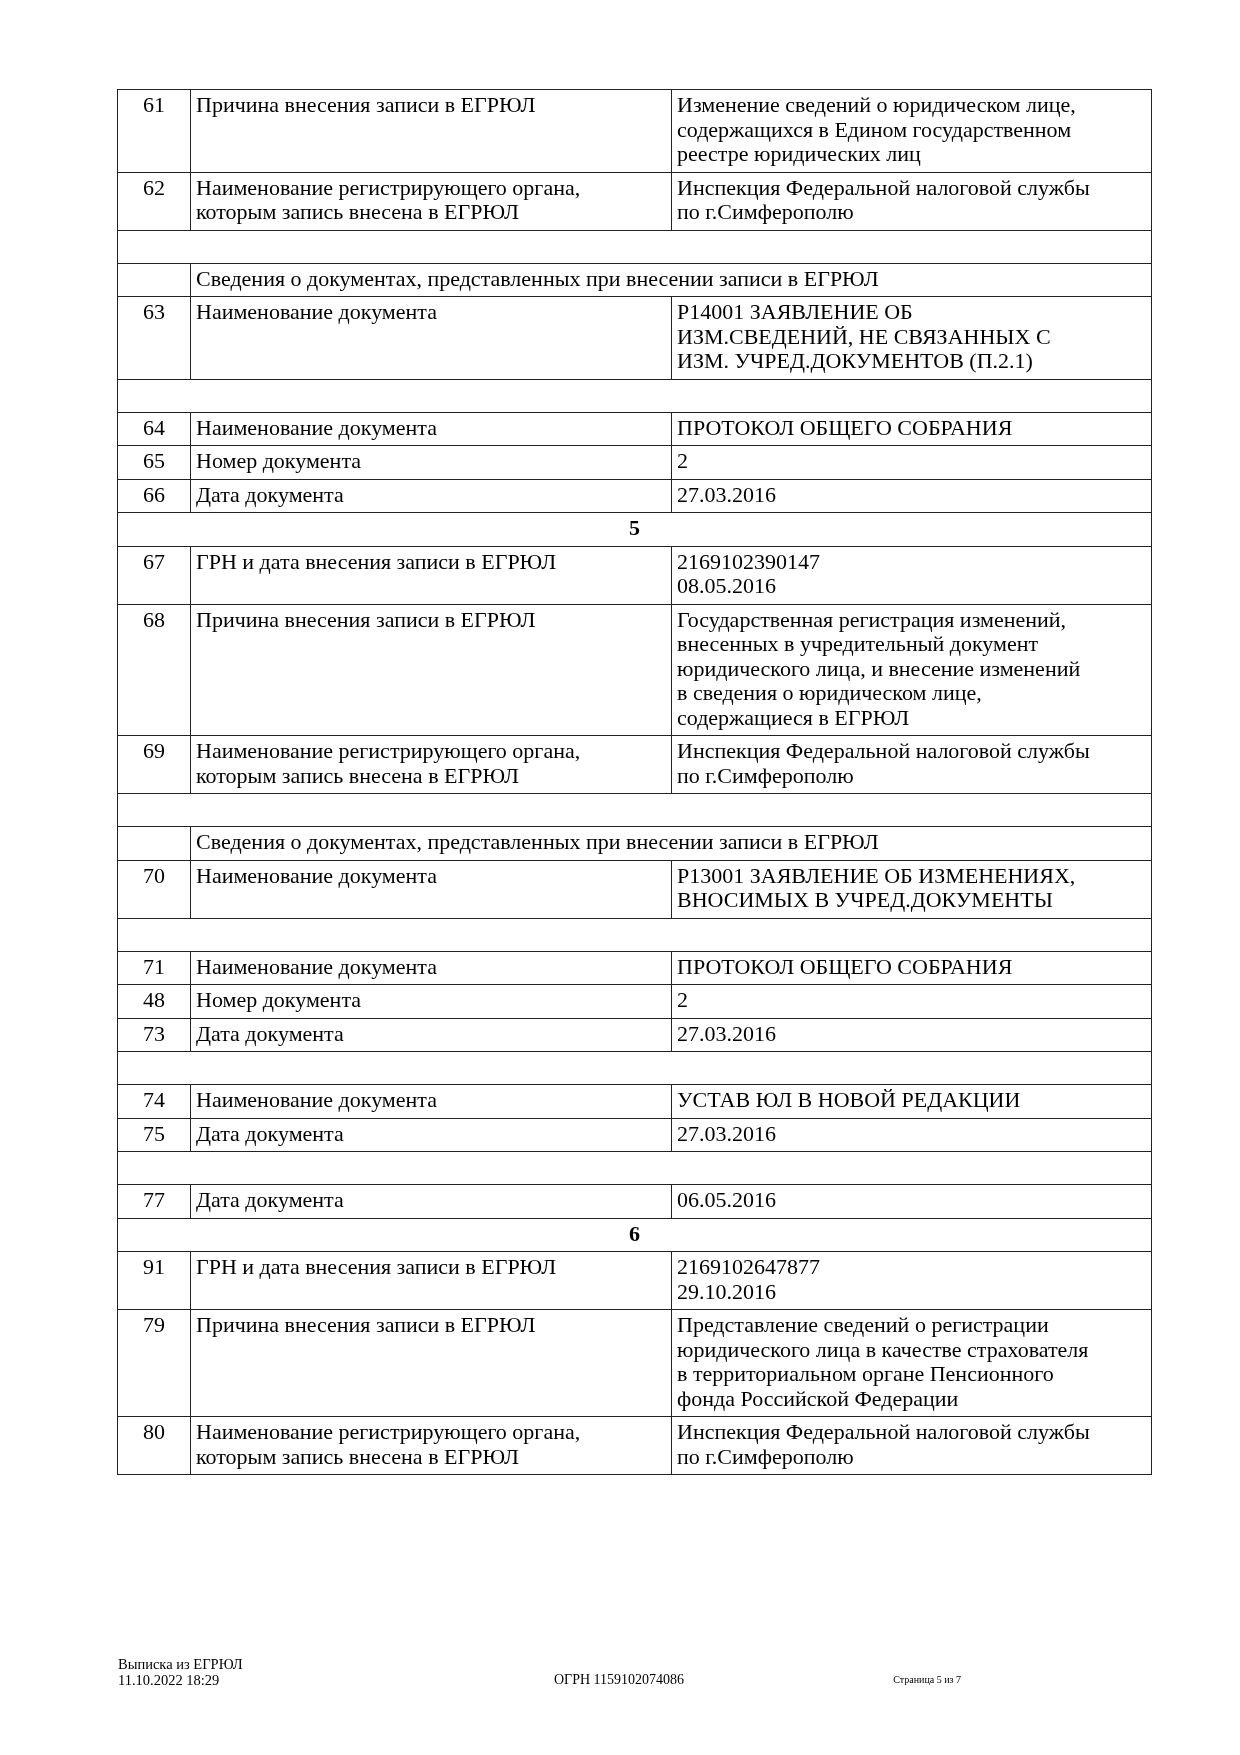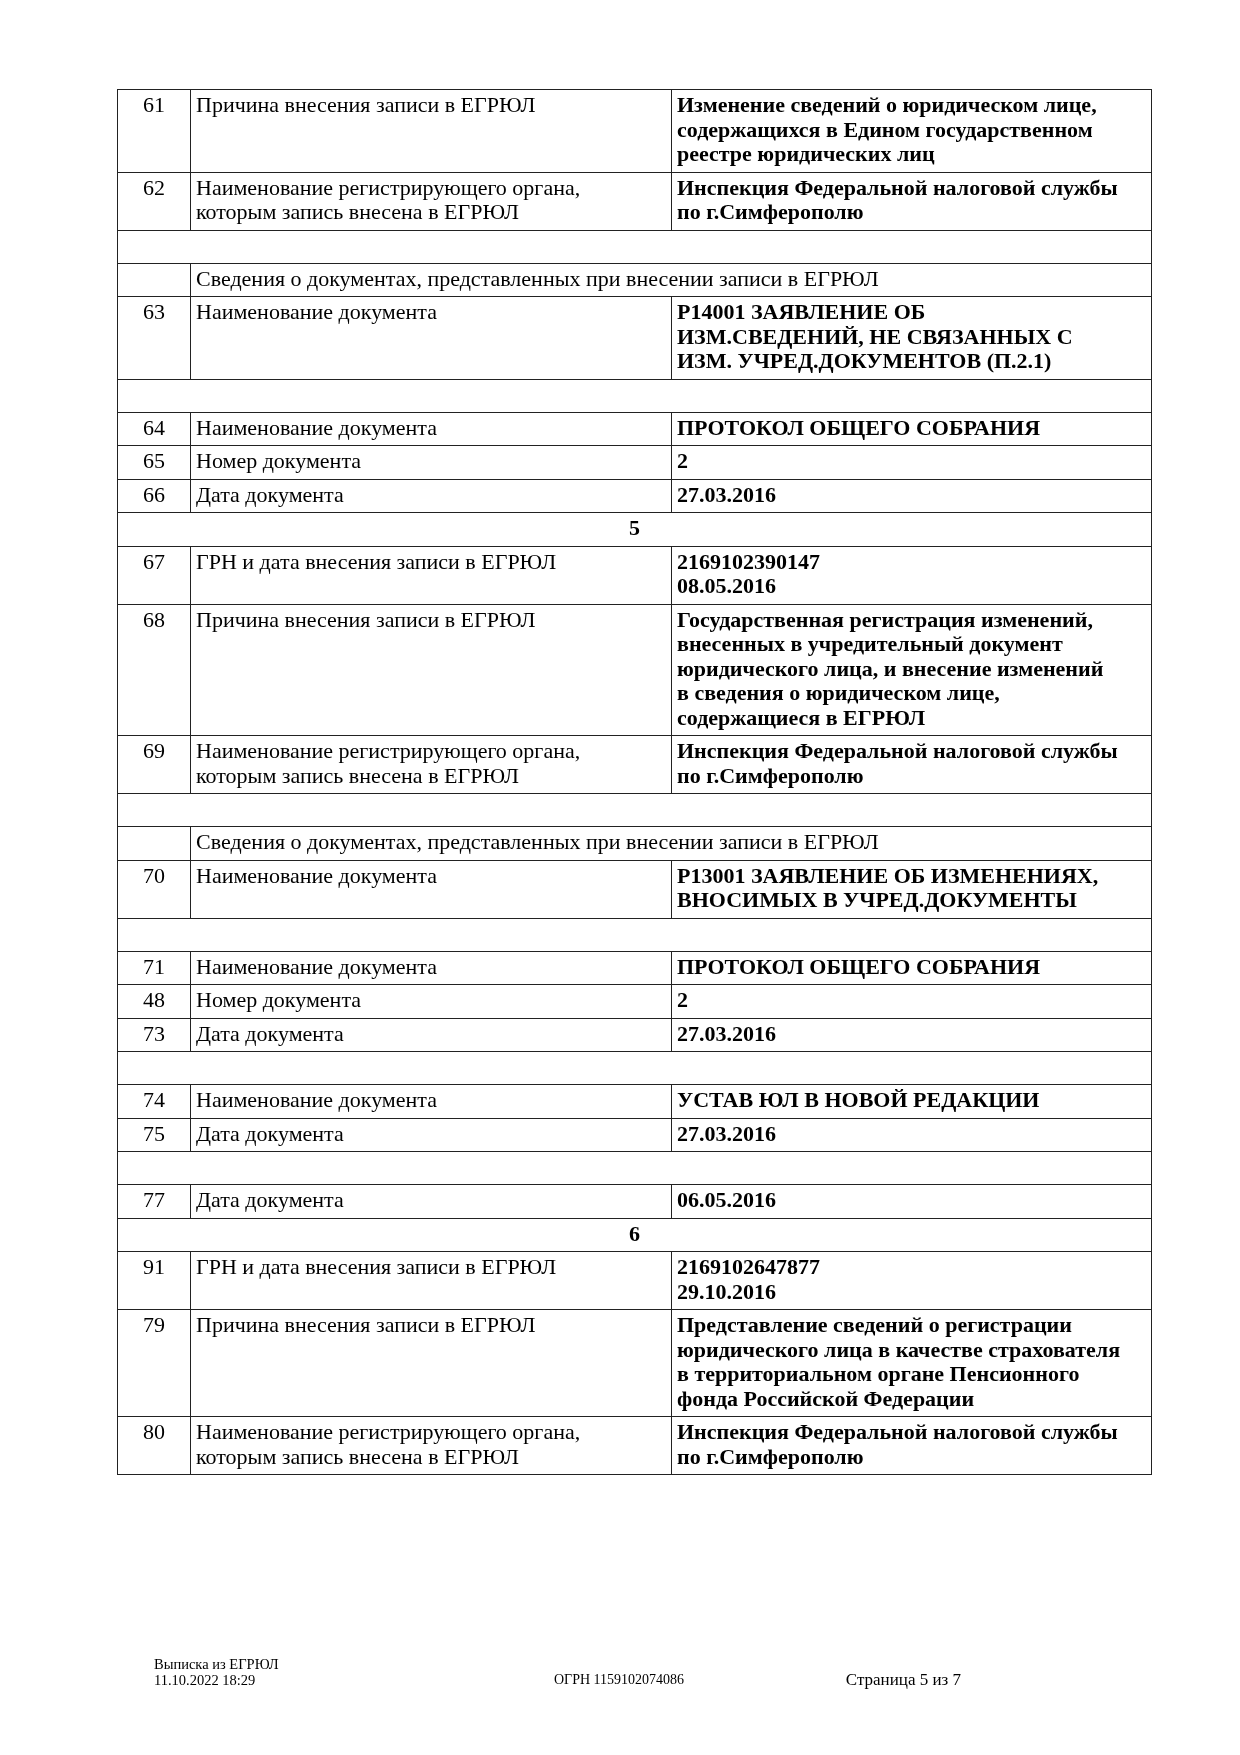--- a/index.html
+++ b/index.html
@@ -9,26 +9,26 @@
   table.egrul { position: absolute; left: 117px; top: 89px; width: 1034px;
                 border-collapse: collapse; table-layout: fixed; }
   table.egrul td { border: 1.5px solid #222; font-size: 22px; line-height: 24.5px;
                    vertical-align: top; padding: 3px 5px 5px 5px; }
   col.c-num { width: 73px; }
   col.c-label { width: 481px; }
   col.c-value { width: 480px; }
   td.num { text-align: center; }
   td.blank { height: 24px; }
   td.section { text-align: center; font-weight: bold; }
-  td.value { white-space: pre-line; font-weight: bold; }
+  td.value { white-space: pre-line; }
   td.label { white-space: pre-line; }
-  .footer-left { position: absolute; left: 118px; top: 1656px; font-size: 14.5px; line-height: 16px; margin-left: 36px; }
+  .footer-left { position: absolute; left: 118px; top: 1656px; font-size: 14.5px; line-height: 16px; }
   .footer-left div { white-space: nowrap; }
   .footer-center { position: absolute; left: 554px; top: 1672px; font-size: 14px; line-height: 16px; }
-  .footer-right { position: absolute; right: 83px; top: 1672px; font-size: 17px; line-height: 16px; font-family: Liberation Serif, serif; }
+  .footer-right { position: absolute; right: 83px; top: 1672px; font-size: 10px; line-height: 16px; font-family: Liberation Serif, serif; }
 </style>
 </head>
 <body>
 
 <div class="page">
   <table class="egrul">
     <colgroup>
       <col class="c-num">
         <col class="c-label">
         <col class="c-value">

